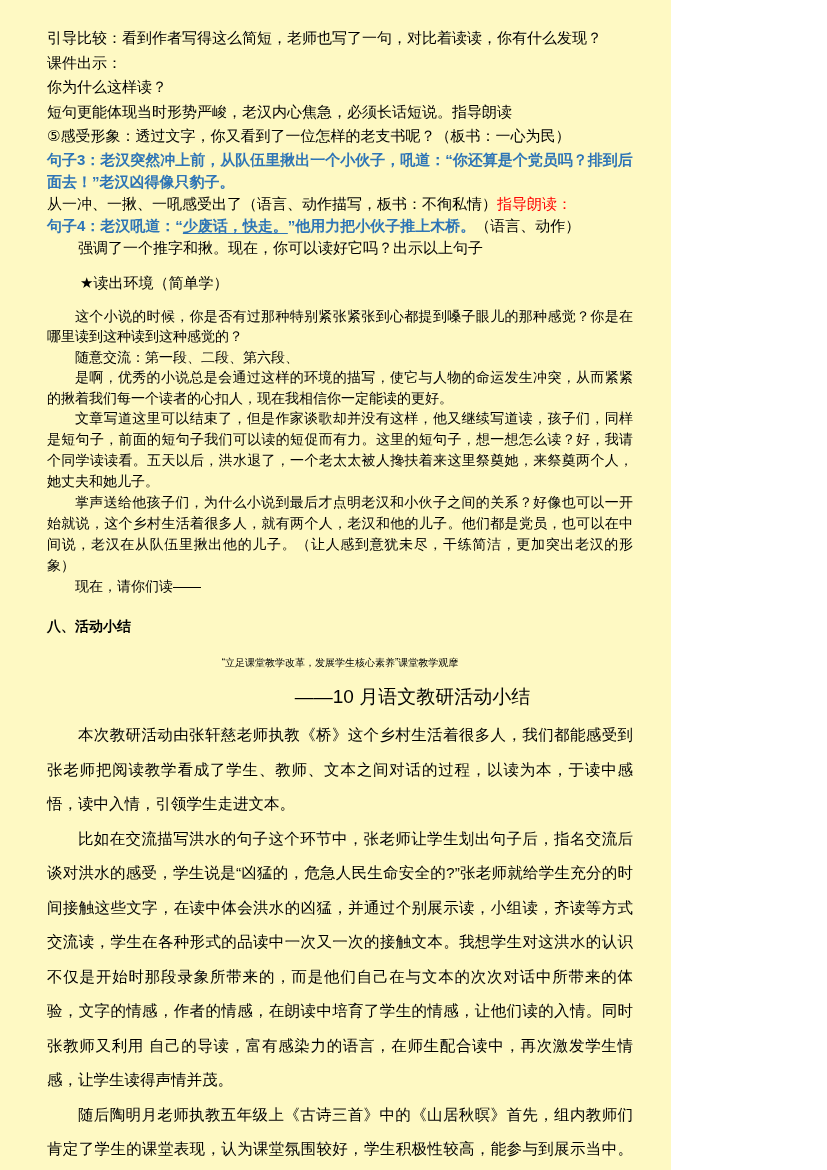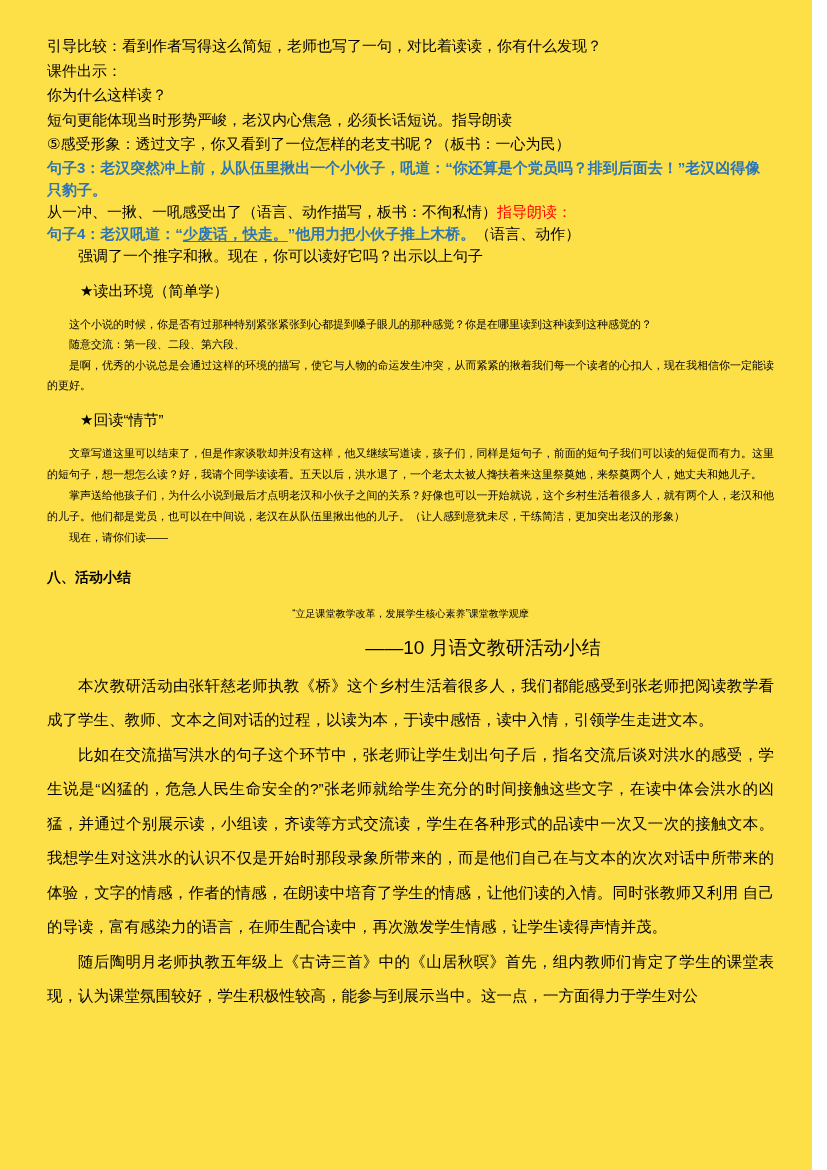--- a/index.html
+++ b/index.html
@@ -3,41 +3,41 @@
 <meta charset="utf-8">
 <style>
   * { margin: 0; padding: 0; box-sizing: border-box; }
   html, body {
     width: 827px;
     background: #ffffff;
     font-family: "Liberation Sans", "DejaVu Sans", sans-serif;
     color: #000000;
   }
   .page {
-    width: 812px;
+    width: 671px;
     height: 1170px;
-    padding: 34px 38px 0 47px;
-    background: #fde047;
+    padding: 26px 38px 0 47px;
+    background: #fef9c3;
     overflow: hidden;
   }
   
   .block-a { font-size: 15px; line-height: 24.5px; }
   .block-a2 { font-size: 15px; line-height: 22px; }
   .blue { color: #2E75B6; font-weight: bold; }
   .red { color: #FF0000; }
   .u { text-decoration: underline; text-underline-offset: 2px; }
   .indent { text-indent: 31px; }
   
   .star-heading {
     font-weight: normal;
     font-size: 15px;
     margin: 15px 0 13px 33px;
   }
   .para-tight {
-    font-size: 11px;
+    font-size: 14px;
     line-height: 20.5px;
     text-indent: 2em;
     text-align: justify;
   }
   .plot-block .para-tight { line-height: 21px; }
   
   .section-heading {
     font-size: 14px;
     font-weight: bold;
     margin: 21px 0 10px 0;
@@ -82,21 +82,20 @@
   </div>
 
   <div class="env-block">
     <div class="star-heading">★读出环境（简单学）</div>
     <div class="para-tight">这个小说的时候，你是否有过那种特别紧张紧张到心都提到嗓子眼儿的那种感觉？你是在哪里读到这种读到这种感觉的？</div>
     <div class="para-tight">随意交流：第一段、二段、第六段、</div>
     <div class="para-tight">是啊，优秀的小说总是会通过这样的环境的描写，使它与人物的命运发生冲突，从而紧紧的揪着我们每一个读者的心扣人，现在我相信你一定能读的更好。</div>
   </div>
 
   <div class="plot-block">
-    <div class="star-heading">★回读“情节”</div>
     <div class="para-tight">文章写道这里可以结束了，但是作家谈歌却并没有这样，他又继续写道读，孩子们，同样是短句子，前面的短句子我们可以读的短促而有力。这里的短句子，想一想怎么读？好，我请个同学读读看。五天以后，洪水退了，一个老太太被人搀扶着来这里祭奠她，来祭奠两个人，她丈夫和她儿子。</div>
     <div class="para-tight">掌声送给他孩子们，为什么小说到最后才点明老汉和小伙子之间的关系？好像也可以一开始就说，这个乡村生活着很多人，就有两个人，老汉和他的儿子。他们都是党员，也可以在中间说，老汉在从队伍里揪出他的儿子。（让人感到意犹未尽，干练简洁，更加突出老汉的形象）</div>
     <div class="para-tight">现在，请你们读——</div>
   </div>
 
   <div class="summary-block">
     <div class="section-heading">八、活动小结</div>
     <div class="subtitle-1">“立足课堂教学改革，发展学生核心素养”课堂教学观摩</div>
     <div class="subtitle-2">——10 月语文教研活动小结</div>
     <div class="summary-body">

